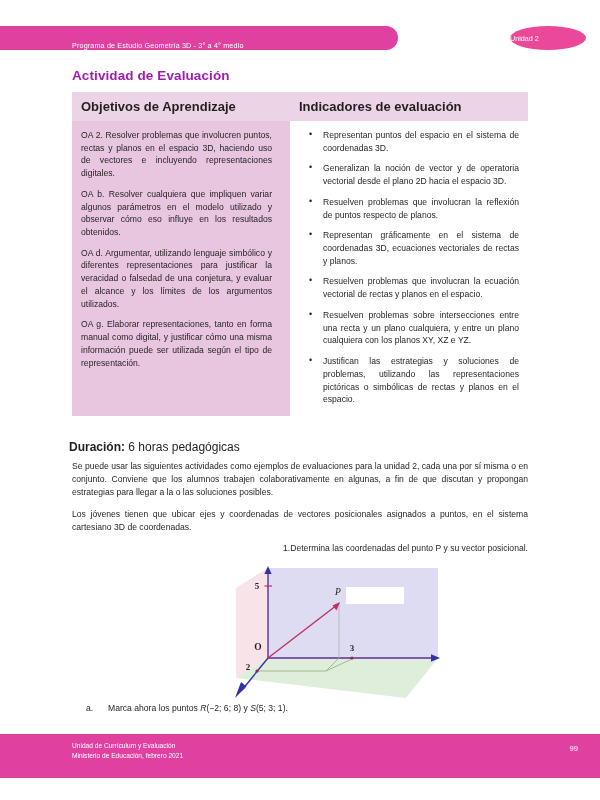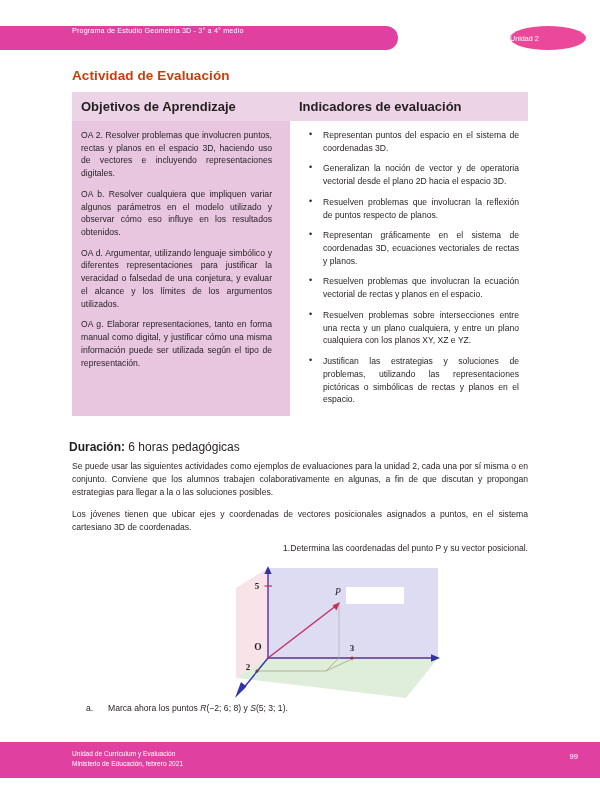--- a/index.html
+++ b/index.html
@@ -20,21 +20,21 @@
   .header-band {
     position: absolute;
     left: 0;
     top: 26px;
     width: 398px;
     height: 24px;
     background: #e0409f;
     border-top-right-radius: 12px;
     border-bottom-right-radius: 12px;
     display: flex;
-    align-items: flex-start;
+    align-items: flex-end;
   }
   .header-band-text {
     color: #ffffff;
     font-size: 7.2px;
     letter-spacing: .15px;
     margin-left: 72px;
     white-space: nowrap;
   }
   .unit-badge {
     position: absolute;
@@ -53,21 +53,21 @@
     font-size: 7.2px;
     white-space: nowrap;
   }
 
   .page-title {
     position: absolute;
     left: 72px;
     top: 68px;
     font-size: 13.5px;
     font-weight: bold;
-    color: #c2410c;
+    color: #a21caf;
     letter-spacing: .1px;
   }
 
   
   .oa-table {
     position: absolute;
     left: 72px;
     top: 92px;
     width: 456px;
     border-collapse: collapse;
@@ -186,21 +186,21 @@
     height: 132px;
   }
   .figure svg { display: block; }
 
   
   .footer-band {
     position: absolute;
     left: 0;
     bottom: 22px;
     width: 600px;
-    height: 36px;
+    height: 44px;
     background: #e0409f;
   }
   .footer-text {
     position: absolute;
     left: 72px;
     top: 7px;
     color: #ffffff;
     font-size: 6.6px;
     line-height: 1.55;
   }

